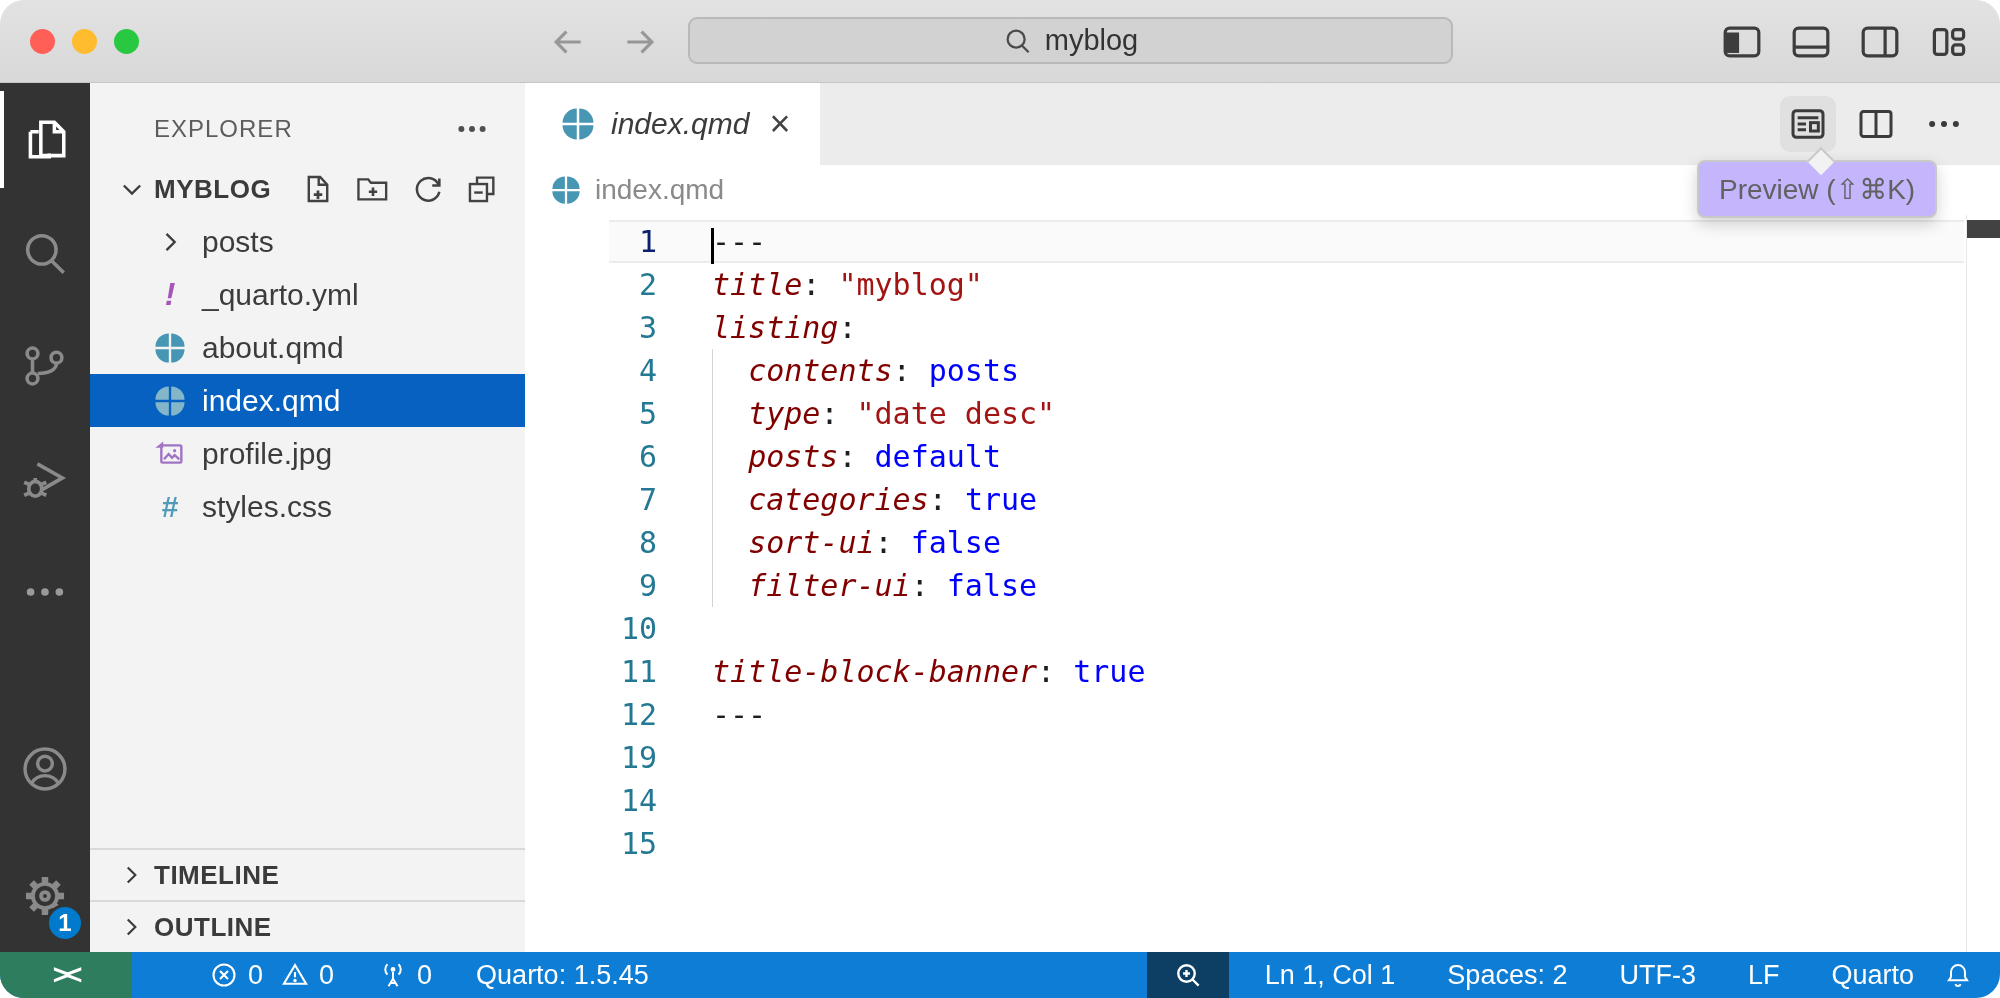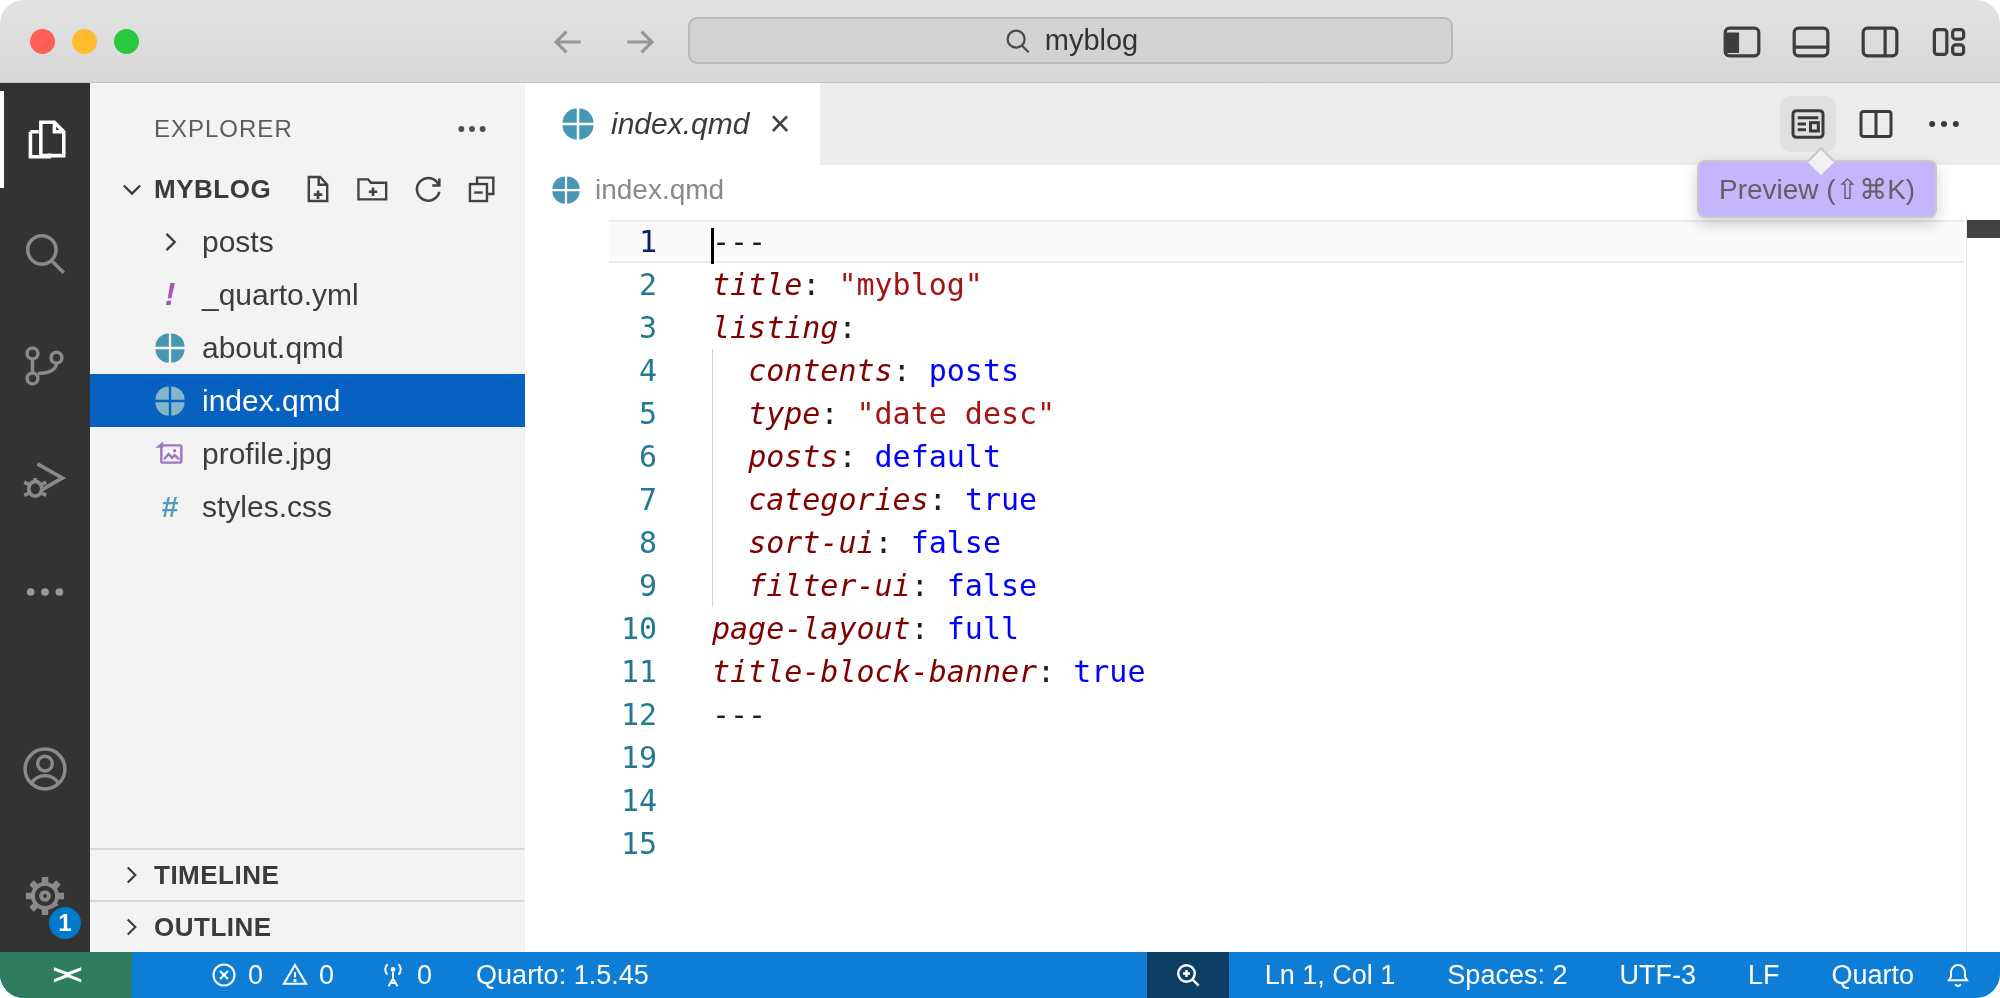--- a/index.html
+++ b/index.html
@@ -419,21 +419,20 @@
             <span class="gutter">8</span>
             <span class="code-content">  <span class="tok-k">sort-ui</span><span class="tok-p">: </span><span class="tok-v">false</span></span>
           </div>
           <div class="code-line">
             <span class="indent-guide"></span>
             <span class="gutter">9</span>
             <span class="code-content">  <span class="tok-k">filter-ui</span><span class="tok-p">: </span><span class="tok-v">false</span></span>
           </div>
           <div class="code-line">
             <span class="gutter">10</span>
-            <span class="code-content"><span class="tok-k">page-layout</span><span class="tok-p">: </span><span class="tok-v">full</span></span>
           </div>
           <div class="code-line">
             <span class="gutter">11</span>
             <span class="code-content"><span class="tok-k">title-block-banner</span><span class="tok-p">: </span><span class="tok-v">true</span></span>
           </div>
           <div class="code-line">
             <span class="gutter">12</span>
             <span class="code-content"><span class="tok-p">---</span></span>
           </div>
           <div class="code-line">

